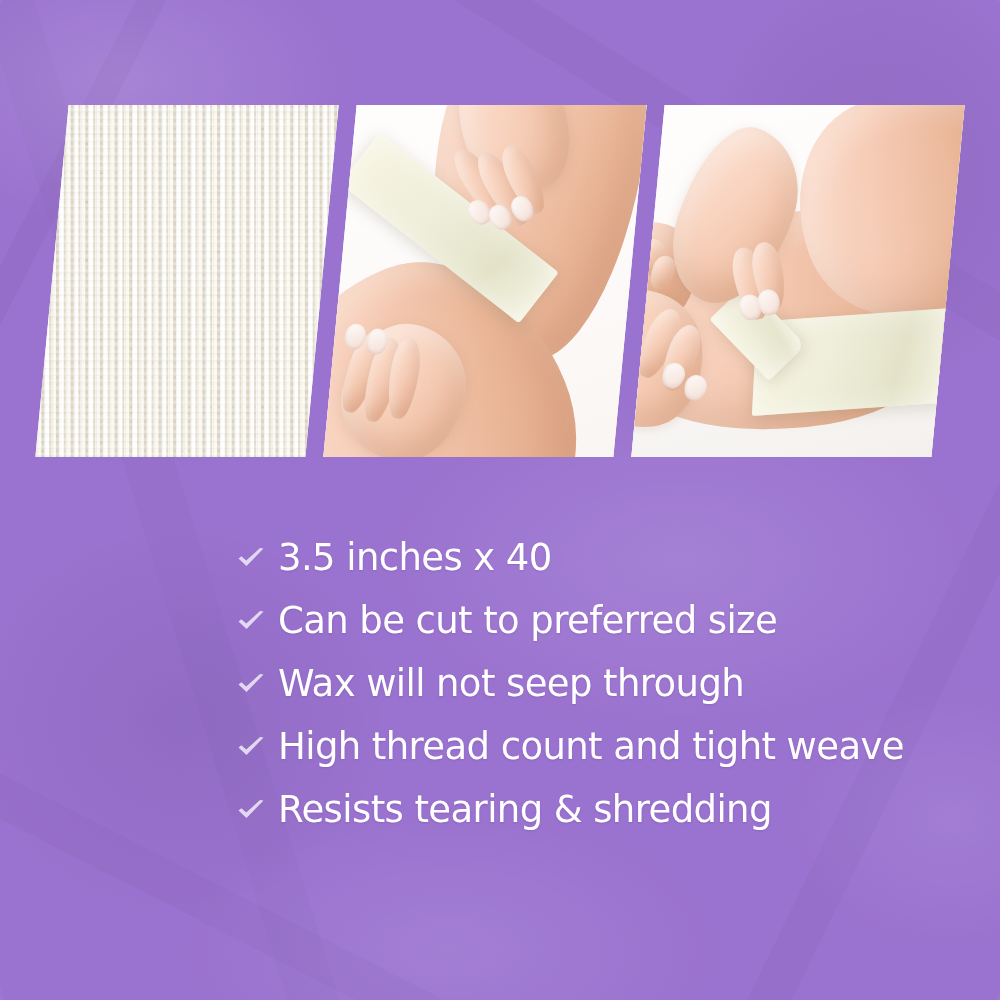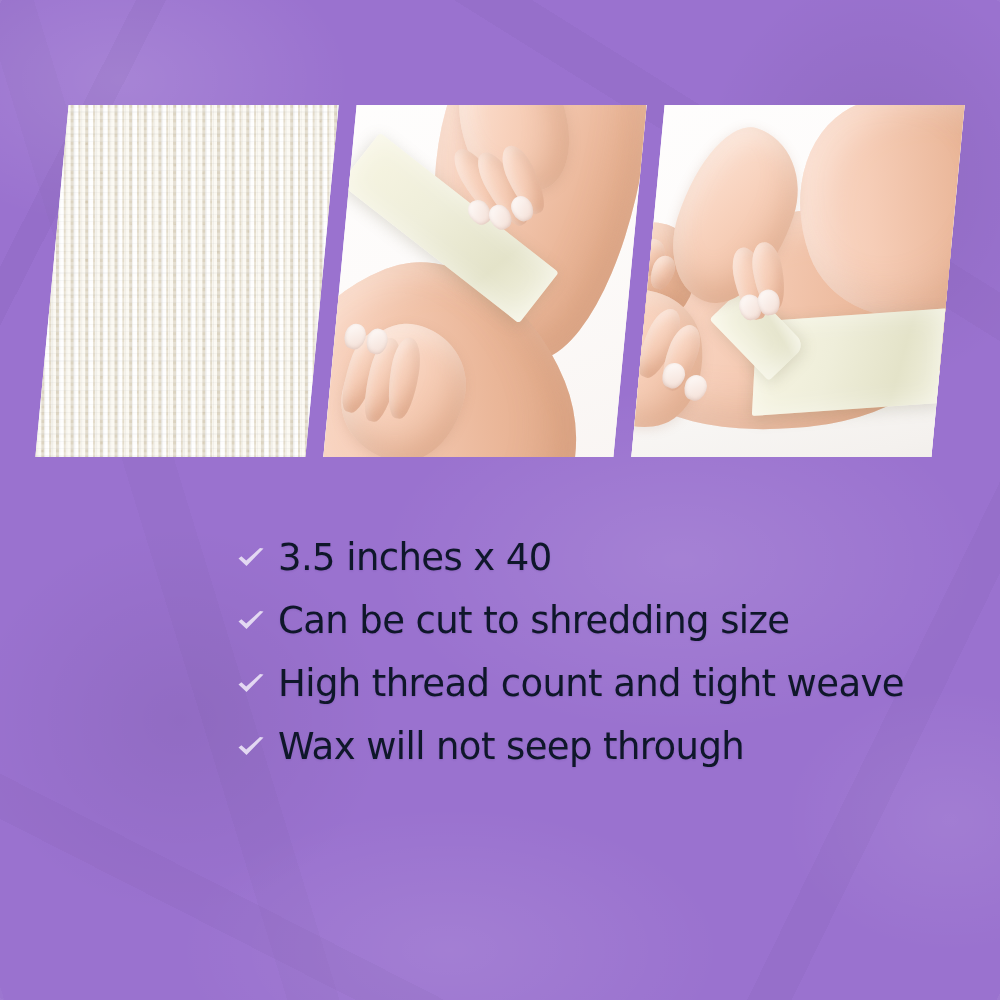--- a/index.html
+++ b/index.html
@@ -178,21 +178,21 @@
     height: 63px;
   }
   .check-icon {
     width: 42px;
     flex: 0 0 42px;
     display: flex;
     align-items: center;
   }
   .check-icon svg { display: block; }
   .feature-label {
-    color: #0f172a;
+    color: #ffffff;
     font-family: "DejaVu Sans", sans-serif;
     font-size: 37px;
     font-weight: 500;
     letter-spacing: -0.6px;
     line-height: 1;
     white-space: nowrap;
     text-shadow: 0 1px 2px rgba(90,55,140,.22);
   }
 </style>
 </head>
@@ -283,37 +283,45 @@
       <span class="feature-label">3.5 inches x 40</span>
     </div>
 
 
     <div class="feature-row">
       <span class="check-icon">
         <svg width="30" height="26" viewBox="0 0 30 26" aria-hidden="true">
           <path d="M2.5 13.5 L10.5 21 L27.5 3.5 L24 3 L10.2 15.6 L5.4 11.2 Z" fill="#e3d8f2"></path>
         </svg>
       </span>
-      <span class="feature-label">Can be cut to shredding size</span>
+      <span class="feature-label">Can be cut to preferred size</span>
+    </div>
+
+    <div class="feature-row">
+      <span class="check-icon">
+        <svg width="30" height="26" viewBox="0 0 30 26" aria-hidden="true">
+          <path d="M2.5 13.5 L10.5 21 L27.5 3.5 L24 3 L10.2 15.6 L5.4 11.2 Z" fill="#e3d8f2"></path>
+        </svg>
+      </span>
+      <span class="feature-label">Wax will not seep through</span>
     </div>
 
     <div class="feature-row">
       <span class="check-icon">
         <svg width="30" height="26" viewBox="0 0 30 26" aria-hidden="true">
           <path d="M2.5 13.5 L10.5 21 L27.5 3.5 L24 3 L10.2 15.6 L5.4 11.2 Z" fill="#e3d8f2"></path>
         </svg>
       </span>
       <span class="feature-label">High thread count and tight weave</span>
     </div>
 
     <div class="feature-row">
       <span class="check-icon">
         <svg width="30" height="26" viewBox="0 0 30 26" aria-hidden="true">
           <path d="M2.5 13.5 L10.5 21 L27.5 3.5 L24 3 L10.2 15.6 L5.4 11.2 Z" fill="#e3d8f2"></path>
         </svg>
       </span>
-      <span class="feature-label">Wax will not seep through</span>
-    </div>
-
+      <span class="feature-label">Resists tearing &amp; shredding</span>
+    </div>
 
   </div>
 
 </div>
 
 </body></html>

